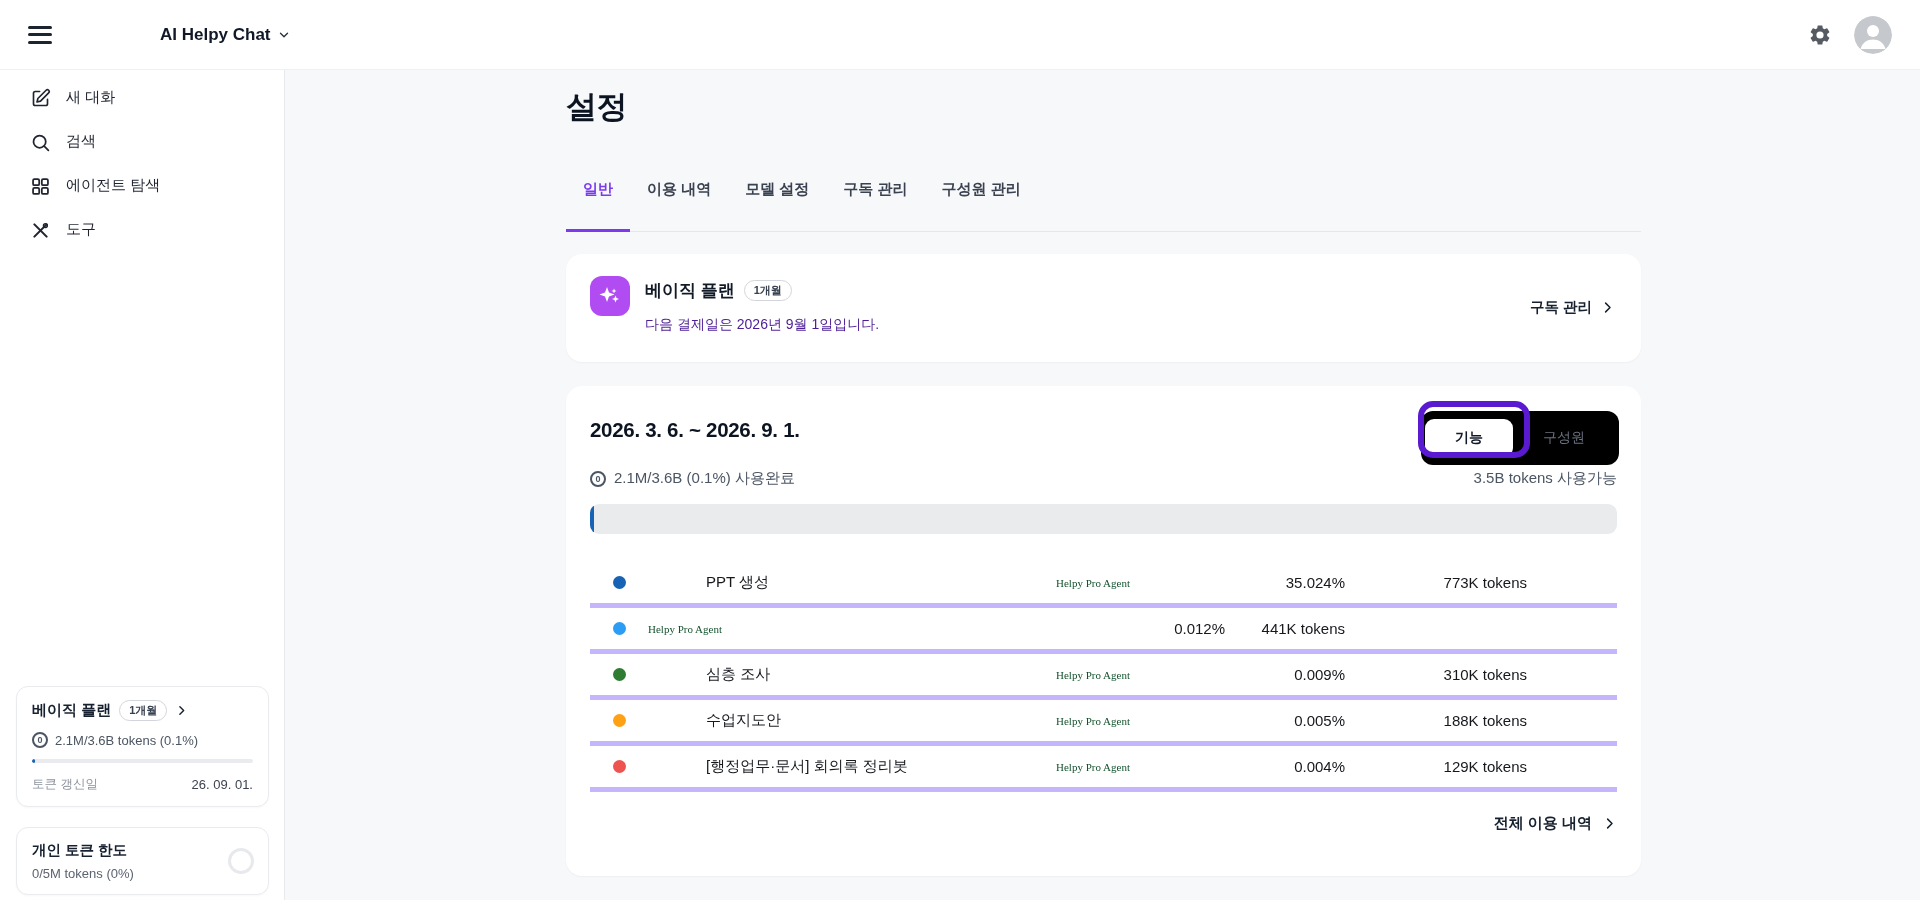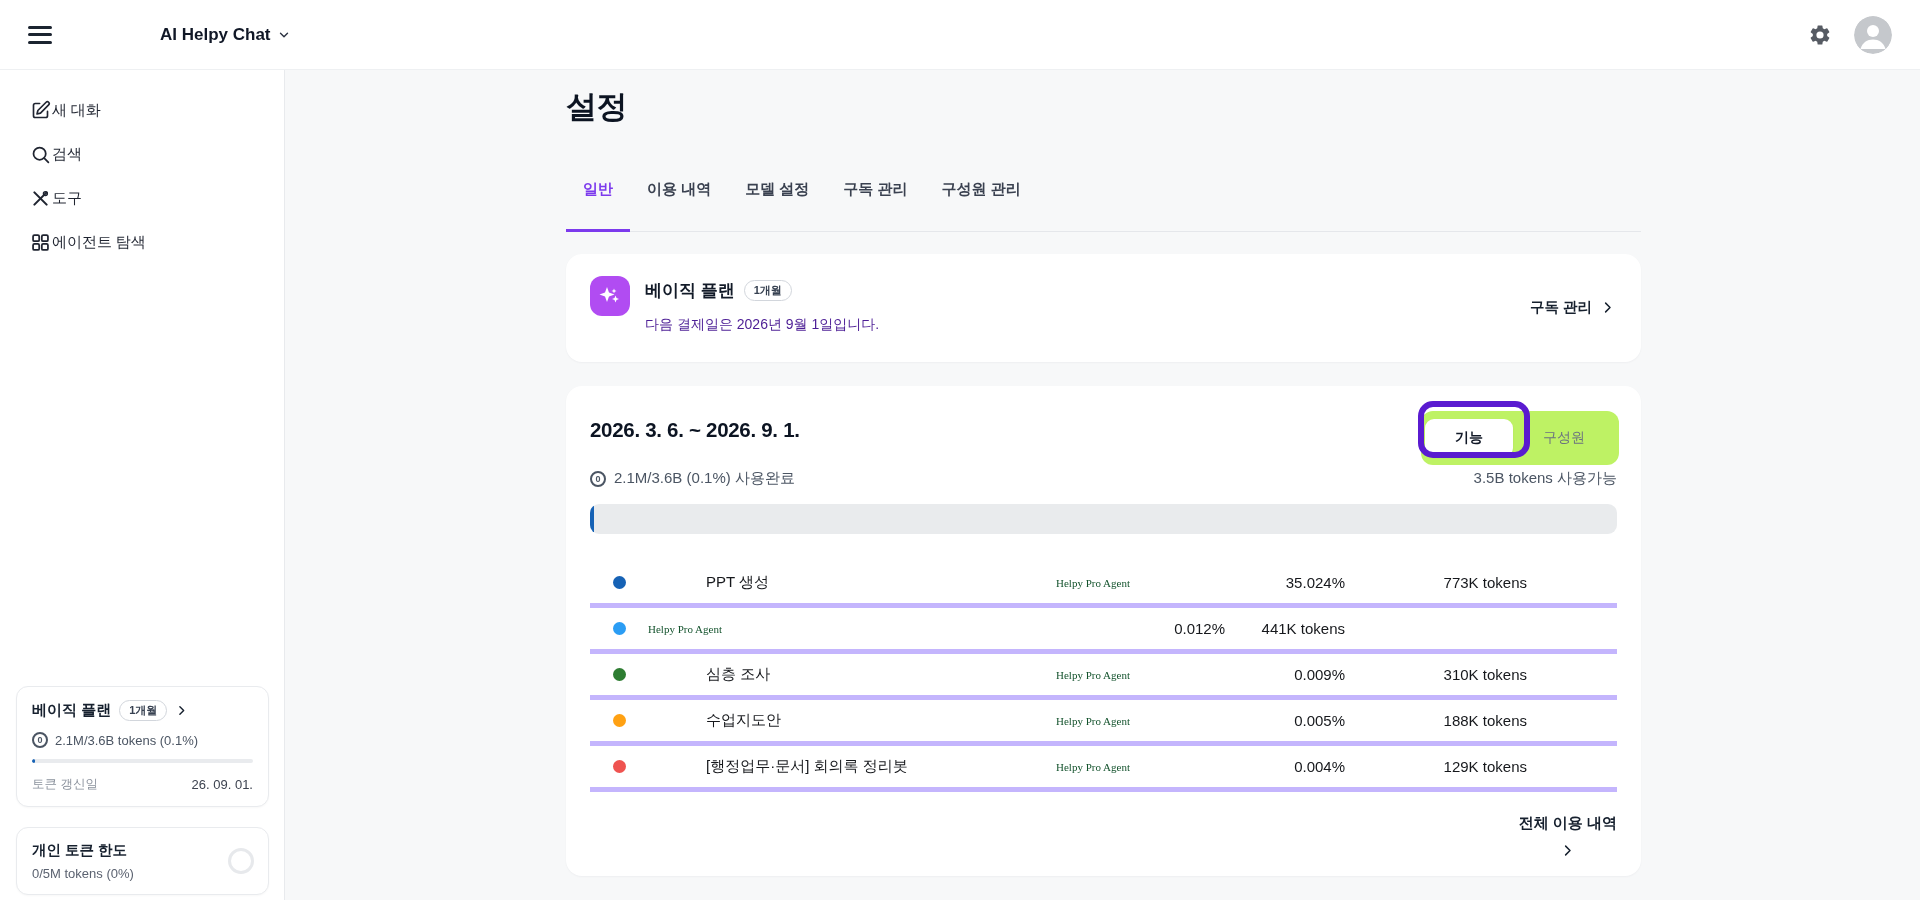--- a/index.html
+++ b/index.html
@@ -24,21 +24,21 @@
   .topbar-right { margin-left: auto; margin-right: 28px; display: flex; align-items: center; gap: 22px; }
   .gear-btn { width: 24px; height: 24px; background: none; border: none; cursor: pointer; }
   .avatar { width: 38px; height: 38px; border-radius: 50%; overflow: hidden; cursor: pointer; }
 
   
   .sidebar {
     position: absolute; left: 0; top: 70px; width: 285px; height: 830px;
     background: #ffffff; border-right: 1px solid #e8eaed;
   }
   .nav { padding-top: 18px; }
-  .nav-item { display: flex; align-items: center; gap: 1px; height: 44px; padding-left: 30px; cursor: pointer; font-family: Liberation Serif, serif; }
+  .nav-item { display: flex; align-items: flex-start; gap: 15px; height: 44px; padding-left: 30px; cursor: pointer; }
   .nav-item svg { width: 21px; height: 21px; color: #1f2430; flex: none; }
   .nav-item .nav-label { font-size: 15px; font-weight: 500; color: #1f2430; }
 
   .sidebar-bottom { position: absolute; left: 16px; bottom: 0; width: 253px; }
   .side-card {
     background: #fff; border: 1px solid #e9ebee; border-radius: 12px;
     padding: 13px 15px; box-shadow: 0 1px 2px rgba(16,24,40,.03);
   }
   .side-card.plan { margin-bottom: 20px; }
   .side-card.limit { margin-bottom: 5px; position: relative; }
@@ -81,21 +81,21 @@
   .plan-icon { width: 40px; height: 40px; border-radius: 12px; display: flex; align-items: center; justify-content: center; flex: none; }
   .plan-info { margin-left: 15px; }
   .plan-title-row { display: flex; align-items: center; gap: 9px; margin-top: 3px; }
   .plan-title { font-size: 17px; font-weight: 700; color: #121a28; }
   .plan-sub { font-size: 14px; color: #4c1d95; margin-top: 14px; text-align: right; }
   .manage-link { position: absolute; right: 26px; top: 44px; display: flex; align-items: center; gap: 8px; cursor: pointer; background:none; border:none; }
   .manage-label { font-size: 14.5px; font-weight: 600; color: #16202e; }
 
   .usage-card { margin-top: 24px; height: 490px; position: relative; padding: 32px 24px 24px; }
   .period { font-size: 20.5px; font-weight: 800; color: #0c1422; letter-spacing: -0.3px; }
-  .seg-control { position: absolute; right: 22px; top: 25px; height: 54px; background: #bef264;
+  .seg-control { position: absolute; right: 22px; top: 25px; height: 54px; background: #000000;
     border-radius: 12px; padding: 4px; display: flex; align-items: center; }
   .seg { height: 38px; padding: 0 30px; border-radius: 9px; font-size: 14px; display: flex; align-items: center; cursor: pointer; background: none; border: none; color: #6b7280; font-family: inherit; }
   .seg.active { background: #fff; color: #111827; font-weight: 700; box-shadow: 0 1px 2px rgba(16,24,40,.08); }
 
   .usage-line { display: flex; align-items: center; margin-top: 27px; }
   .usage-left { display: flex; align-items: center; gap: 8px; }
   .usage-text { font-size: 15px; color: #4b5563; }
   .usage-right { margin-left: auto; font-size: 15px; color: #4b5563; }
 
   .big-bar { margin-top: 16px; height: 30px; border-radius: 9px; background: #e9ebed; overflow: hidden; }
@@ -104,21 +104,21 @@
   .table { margin-top: 28px; }
   .t-row { display: grid; grid-template-columns: 58px 408px 169px 120px 182px 1fr;
     align-items: center; height: 46px; border-bottom: 5px solid #c4b5fd; }
   .dot { width: 13px; height: 13px; border-radius: 50%; margin: 0 auto; }
   .t-name { font-size: 15px; color: #16181c; padding-left: 58px; }
   .t-agent { font-size: 11px; color: #14532d; font-family: Liberation Serif, serif; }
   .t-pct { font-size: 15px; color: #16181c; text-align: right; }
   .t-tokens { font-size: 15px; color: #16181c; text-align: right; }
 
   .card-footer { display: flex; justify-content: flex-end; margin-top: 22px; }
-  .footer-link { display: flex; align-items: center; gap: 10px; cursor: pointer; background:none; border:none;flex-direction:column; }
+  .footer-link { display: flex; align-items: center; gap: 10px; cursor: pointer; background:none; border:none; }
   .footer-label { font-size: 15px; font-weight: 700; color: #16202e; }
 
   .chev { width: 15px; height: 15px; color: #16202e; }
 
   
   .annotation {
     position: absolute; left: 852px; top: 15px; width: 112px; height: 57px;
     border: 6px solid #5a1bd0; border-radius: 15px; pointer-events: none; z-index: 9;
   }
 </style>
@@ -163,35 +163,35 @@
       <span class="nav-label">새 대화</span>
     </div>
     <div class="nav-item">
       <svg viewBox="0 0 24 24" fill="none" stroke="currentColor" stroke-width="2" stroke-linecap="round">
           <circle cx="11" cy="11" r="7"></circle>
           <line x1="16.5" y1="16.5" x2="21" y2="21"></line>
         </svg>
       <span class="nav-label">검색</span>
     </div>
     <div class="nav-item">
-      <svg viewBox="0 0 24 24" fill="none" stroke="currentColor" stroke-width="2.4" stroke-linecap="round">
-          <path d="M5 19 19 5"></path>
-          <path d="M5 5l14 14"></path>
-          <circle cx="17.6" cy="6.4" r="2.2" stroke-width="1.7"></circle>
-        </svg>
-      <span class="nav-label">도구</span>
-    </div>
-    <div class="nav-item">
       <svg viewBox="0 0 24 24" fill="none" stroke="currentColor" stroke-width="2">
           <rect x="3.5" y="3.5" width="7" height="7" rx="1.5"></rect>
           <rect x="13.5" y="3.5" width="7" height="7" rx="1.5"></rect>
           <rect x="3.5" y="13.5" width="7" height="7" rx="1.5"></rect>
           <rect x="13.5" y="13.5" width="7" height="7" rx="1.5"></rect>
         </svg>
       <span class="nav-label">에이전트 탐색</span>
+    </div>
+    <div class="nav-item">
+      <svg viewBox="0 0 24 24" fill="none" stroke="currentColor" stroke-width="2.4" stroke-linecap="round">
+          <path d="M5 19 19 5"></path>
+          <path d="M5 5l14 14"></path>
+          <circle cx="17.6" cy="6.4" r="2.2" stroke-width="1.7"></circle>
+        </svg>
+      <span class="nav-label">도구</span>
     </div>
   </nav>
 
   <div class="sidebar-bottom">
     <div class="side-card plan">
       <div class="sp-title-row">
         <span class="sp-title">베이직 플랜</span>
         <span class="pill">1개월</span>
         <svg class="chev" viewBox="0 0 24 24" fill="none" stroke="#16202e" stroke-width="2.6" stroke-linecap="round" stroke-linejoin="round" style="width:13px;height:13px">
             <polyline points="9 5 16 12 9 19"></polyline>

